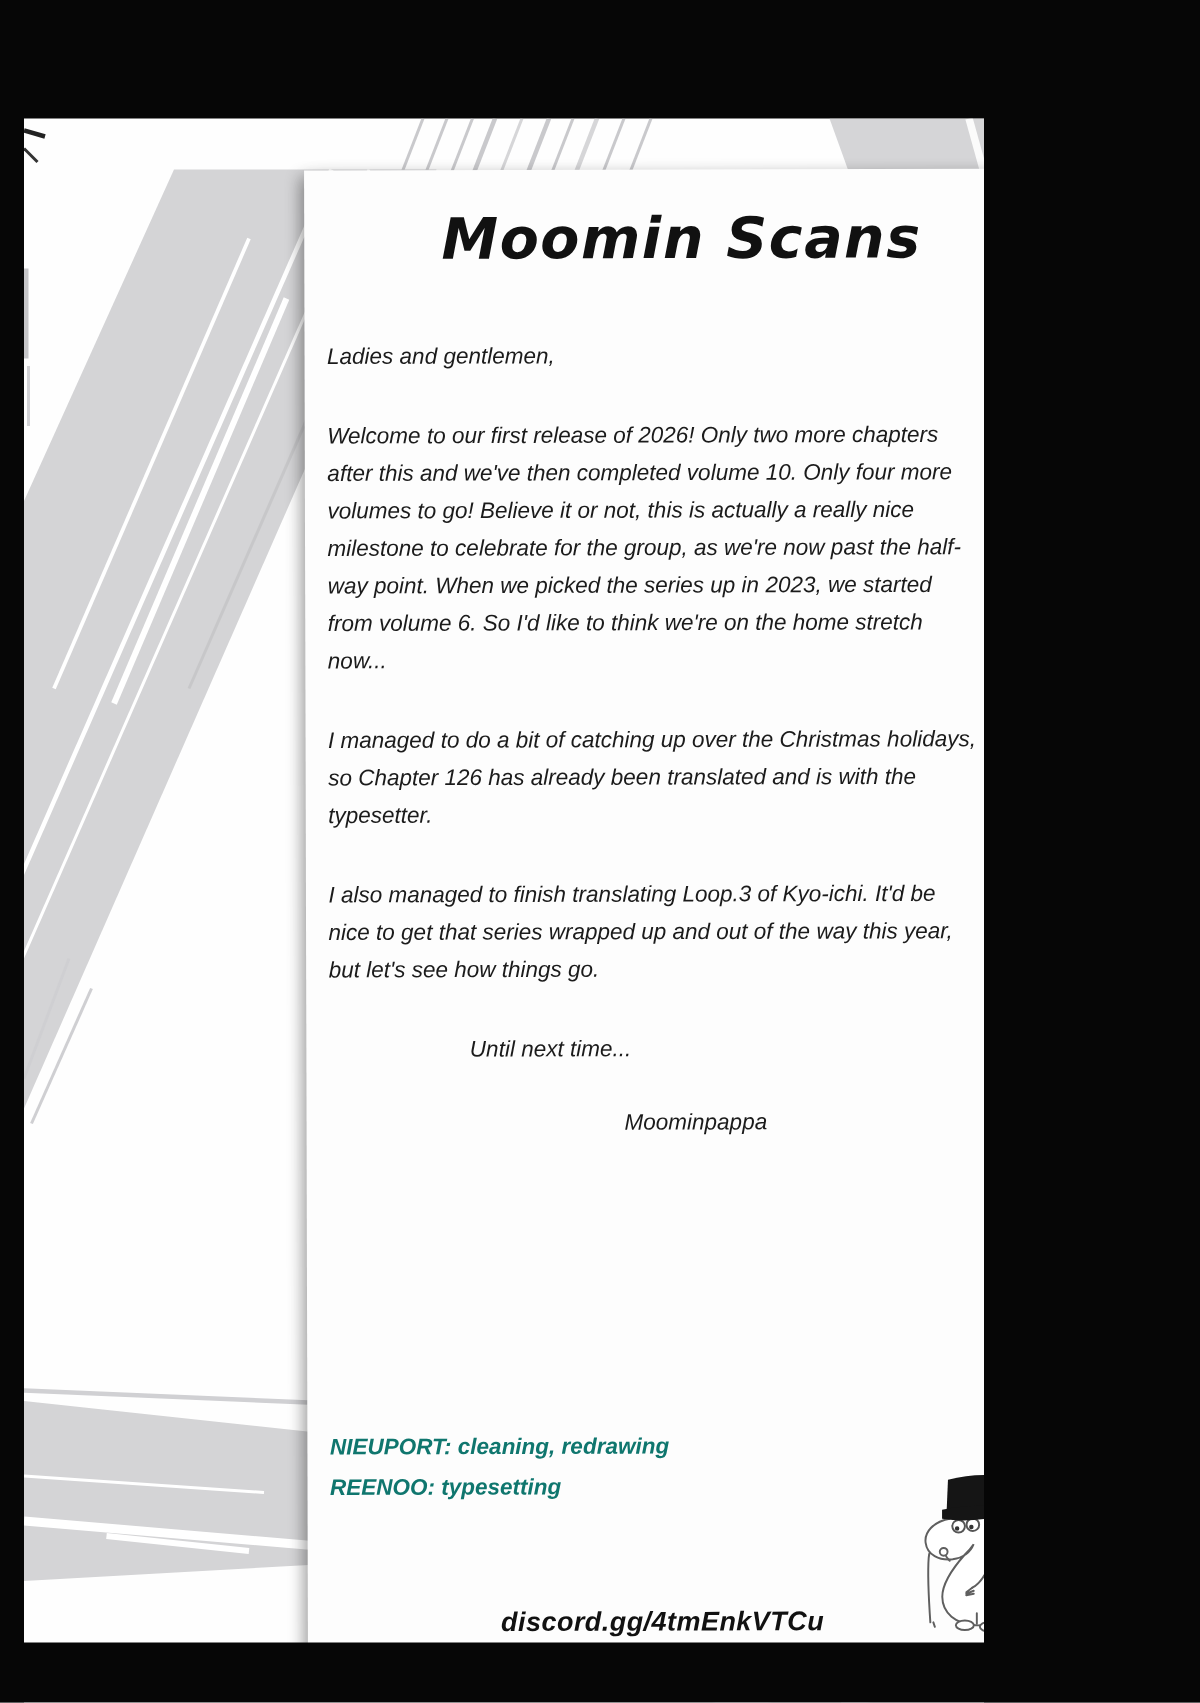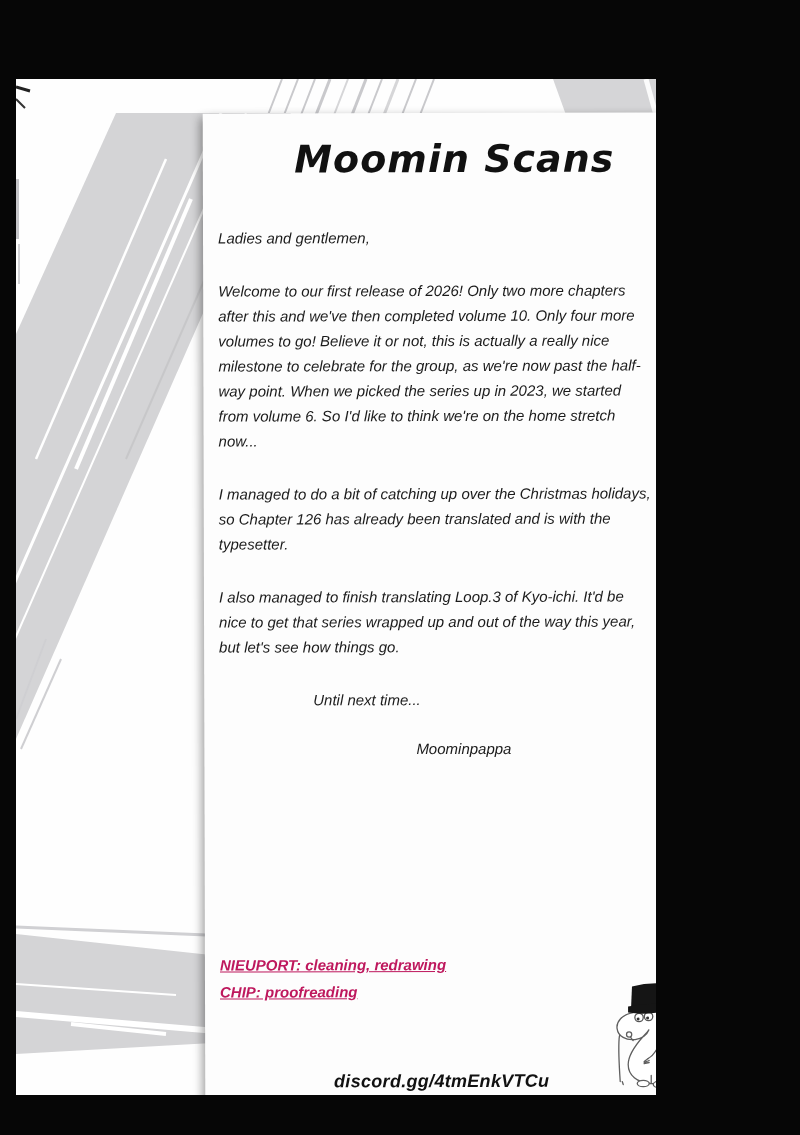--- a/index.html
+++ b/index.html
@@ -31,21 +31,21 @@
   .letter{
     position:absolute;top:112px;left:15px;right:8px;
     font-style:italic;font-size:15px;line-height:25px;color:#1b1b1b;
   }
   .salutation{margin:0;}
   .para{margin:28px 0 0 0;white-space:pre-line;}
   .closing{margin-top:28px;padding-left:94px;}
   .signature{margin-top:24px;padding-left:197px;}
   .credits{
     position:absolute;top:838px;left:15px;
-    font-style:italic;font-weight:700;font-size:15px;line-height:27px;color:#be185d;text-decoration:underline;
+    font-style:italic;font-weight:700;font-size:15px;line-height:27px;color:#0f766e;
   }
   .discord{
     position:absolute;top:958px;left:0;right:30px;text-align:center;
     font-style:italic;font-weight:700;font-size:18px;color:#111;
     letter-spacing:.3px;
   }
   .moomin{position:absolute;left:408px;top:864px;width:84px;height:114px;}
 </style>
 </head>
 <body>
@@ -143,21 +143,21 @@
           <div class="para">I also managed to finish translating Loop.3 of Kyo-ichi. It'd be
 nice to get that series wrapped up and out of the way this year,
 but let's see how things go.</div>
         </div>
       <div class="closing">Until next time...</div>
       <div class="signature">Moominpappa</div>
     </div>
 
     <div class="credits">
         <div class="credit-line">NIEUPORT: cleaning, redrawing</div>
-        <div class="credit-line">CHIP: proofreading</div>
+        <div class="credit-line">REENOO: typesetting</div>
       </div>
 
     <div class="discord">discord.gg/4tmEnkVTCu</div>
 
     <svg class="moomin" viewBox="0 0 84 114" aria-hidden="true">
       <g fill="none" stroke="#5f5f5f" stroke-width="1.3" stroke-linecap="round">
 
         <path d="M7,105 C6,90 5,75 6,62 C6.5,54 13,52 16,56"></path>
         <path d="M9,105 l1,3"></path>
 

